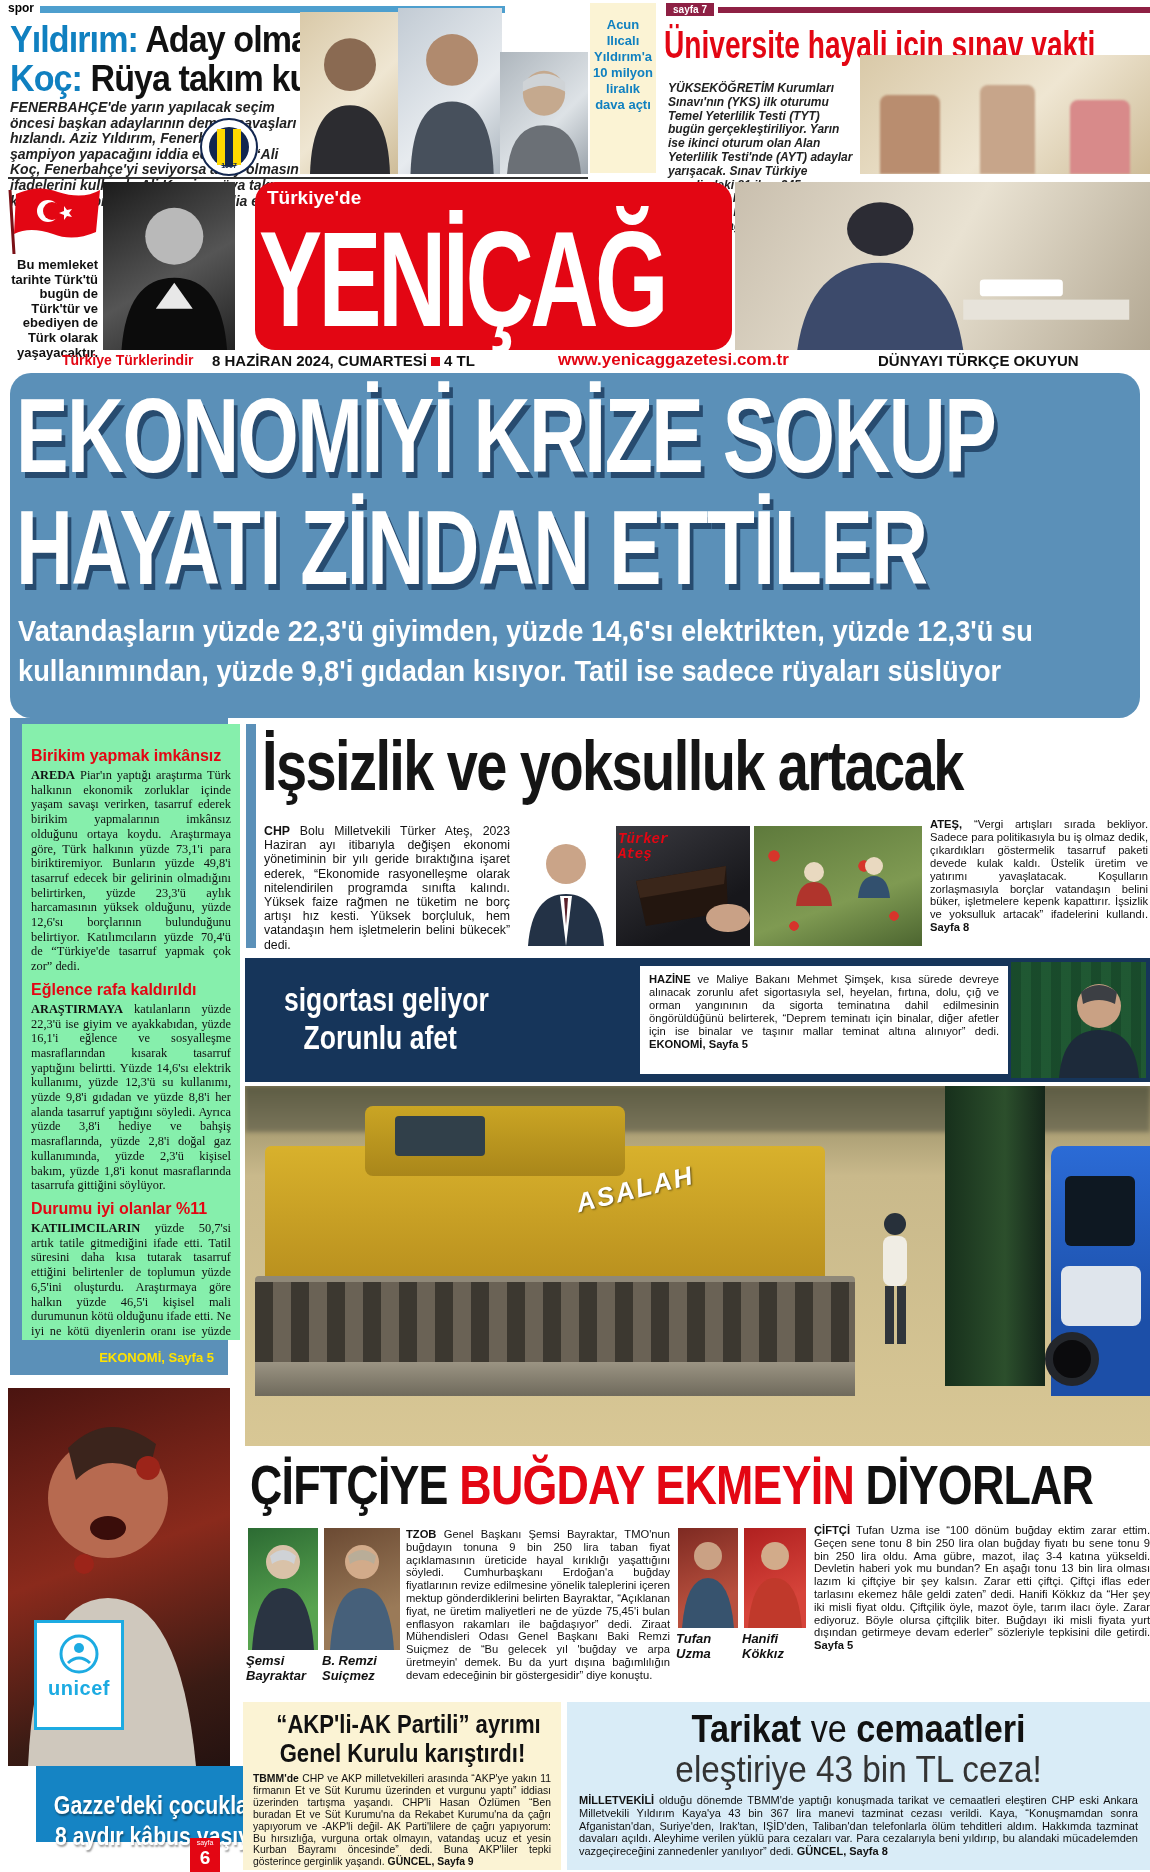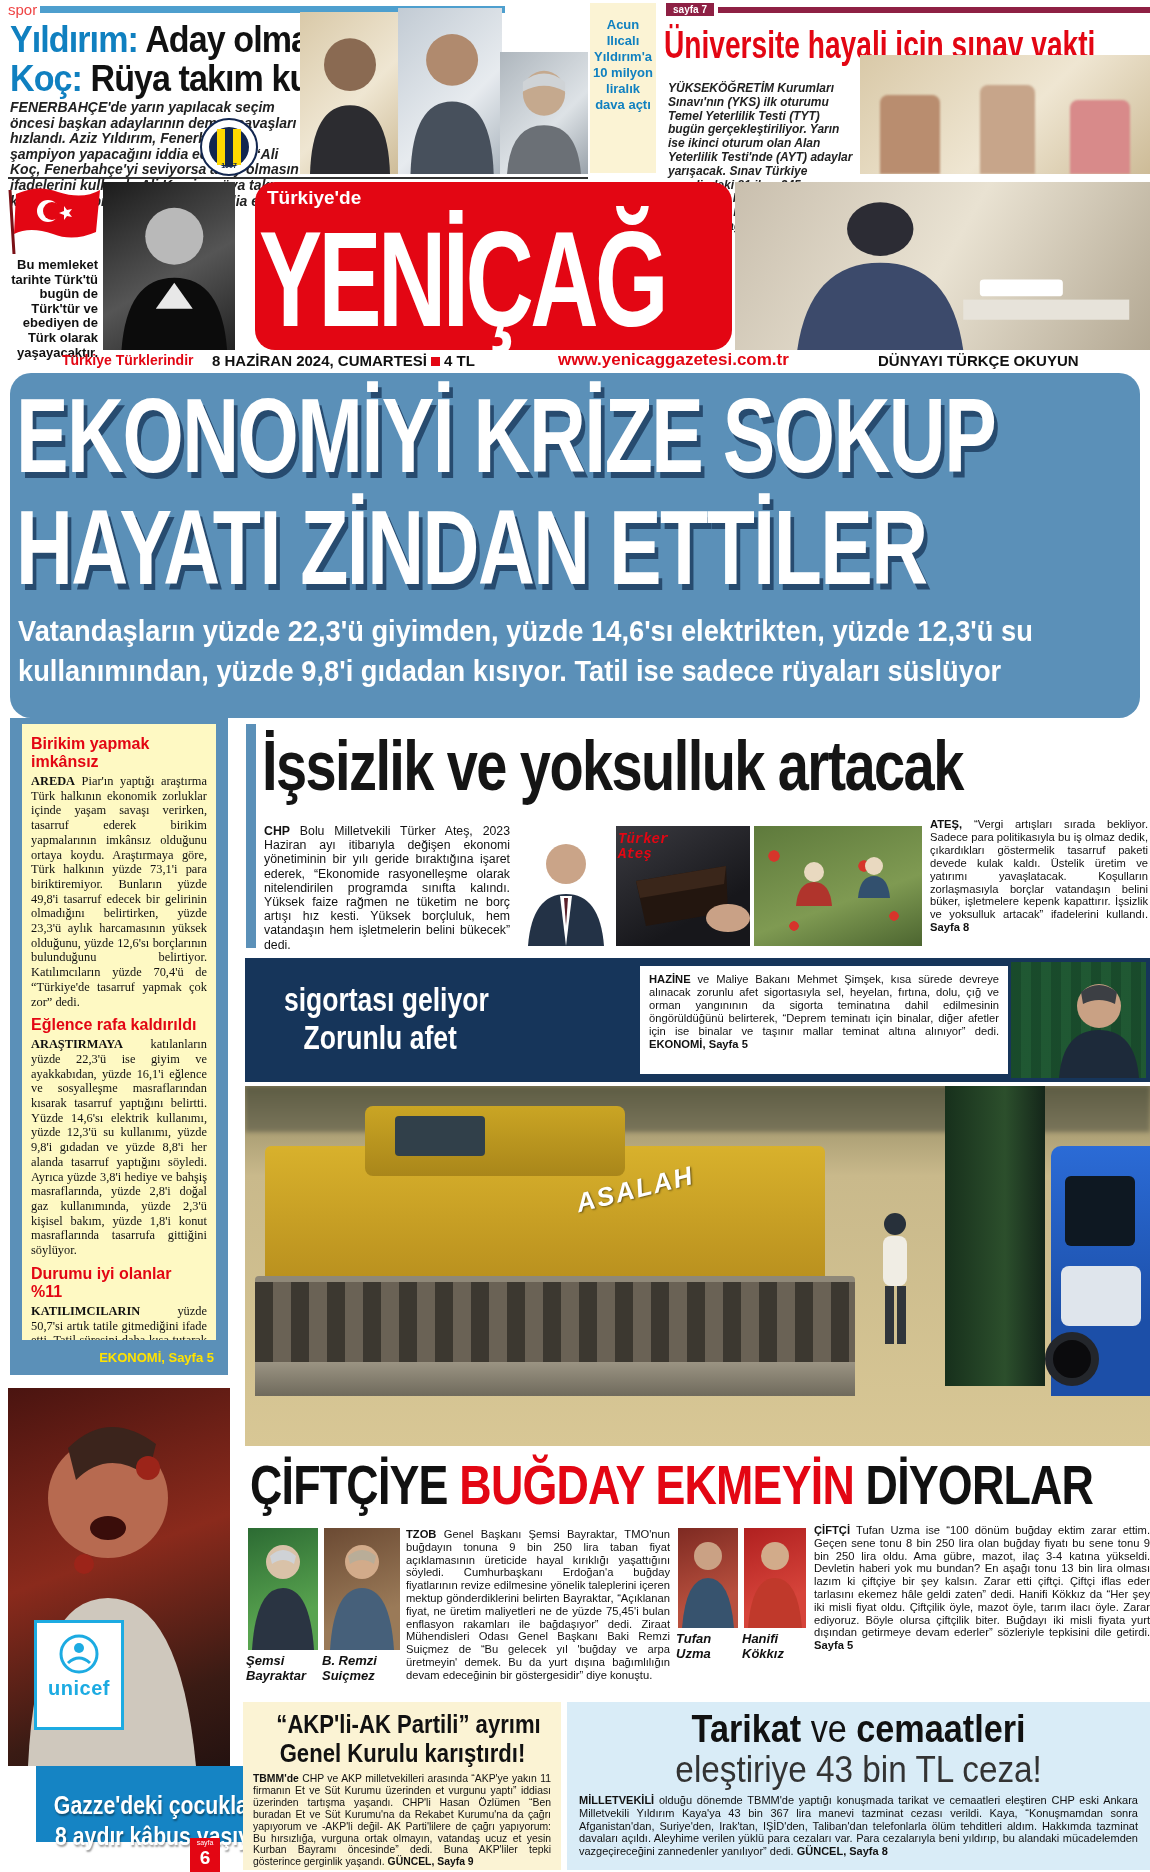--- a/index.html
+++ b/index.html
@@ -8,21 +8,21 @@
   .abs{position:absolute;}
   .b{font-weight:bold;}
   .hscale{display:inline-block;transform-origin:0 50%;white-space:nowrap;}
   .hscale-c{display:inline-block;transform-origin:50% 50%;white-space:nowrap;}
   .just{text-align:justify;}
   
   .red{color:#e30613;} .blue{color:#1080c0;}
   .bg-red{background:#e30613;} .bg-steel{background:#5b90b8;} .bg-navy{background:#16355a;}
   .bg-cream{background:#fbf3d4;} .bg-lblue{background:#d9ecf7;} .bg-maroon{background:#8e2044;}
   
-  .spor{font-size:15px;font-weight:normal;color:#ef4444;}
+  .spor{font-size:12px;font-weight:bold;color:#000000;}
   .toprule{background:#4e9fce;}
   .tl-h{font-size:37px;font-weight:bold;line-height:39px;letter-spacing:-1px;transform:scaleX(.92);transform-origin:0 0;white-space:nowrap;}
   .tl-body{font-size:14px;line-height:15.6px;font-weight:bold;font-style:italic;color:#222;}
   .acunbox{background:#fbf3d4;color:#1080c0;font-weight:bold;font-size:13px;line-height:16px;text-align:center;}
   .sayfa7{background:#8e2044;color:#fff;font-size:10px;font-weight:bold;text-align:center;line-height:13px;}
   .uni-h{color:#e30613;font-size:38px;font-weight:bold;}
   .uni-body{font-size:12px;line-height:13.8px;font-style:italic;font-weight:bold;color:#222;}
   
   .motto{font-size:13px;line-height:14.6px;font-weight:bold;text-align:right;color:#111;}
   .pretitle{color:#fff;font-size:19px;font-weight:bold;}
@@ -172,21 +172,21 @@
 
   <div class="abs bg-steel" style="left:10px;top:373px;width:1130px;height:345px;border-radius:21px;">
     <div class="abs" style="left:6px;top:10px;"><span class="hscale lead-h" style="transform:scaleX(.75);">EKONOMİYİ KRİZE SOKUP</span></div>
     <div class="abs" style="left:6px;top:122px;"><span class="hscale lead-h" style="transform:scaleX(.75);">HAYATI ZİNDAN ETTİLER</span></div>
     <div class="abs" style="left:8px;top:238px;width:1118px;">
       <div class="lead-sub" style="transform:scaleX(.94);transform-origin:0 0;">Vatandaşların yüzde 22,3'ü giyimden, yüzde 14,6'sı elektrikten, yüzde 12,3'ü su kullanımından, yüzde 9,8'i gıdadan kısıyor. Tatil ise sadece rüyaları süslüyor</div>
     </div>
   </div>
 
   <div class="abs bg-steel" style="left:10px;top:718px;width:218px;height:657px;">
-    <div class="abs" style="left:12px;top:6px;width:194px;height:616px;background:#fef9c3;padding:4px 9px;box-sizing:border-box;overflow:hidden;">
+    <div class="abs" style="left:12px;top:6px;width:218px;height:616px;background:#86efac;padding:16px 9px;box-sizing:border-box;overflow:hidden;">
       <div class="lcol-h">Birikim yapmak imkânsız</div>
       <p class="lcol-p just"><span class="b">AREDA</span><span> Piar'ın yaptığı araştırma Türk halkının ekonomik zorluklar içinde yaşam savaşı verirken, tasarruf ederek birikim yapmalarının imkânsız olduğunu ortaya koydu. Araştırmaya göre, Türk halkının yüzde 73,1'i para biriktiremiyor. Bunların yüzde 49,8'i tasarruf edecek bir gelirinin olmadığını belirtirken, yüzde 23,3'ü aylık harcamasının yüksek olduğunu, yüzde 12,6'sı borçlarının bulunduğunu belirtiyor. Katılımcıların yüzde 70,4'ü de “Türkiye'de tasarruf yapmak çok zor” dedi.</span></p>
       <div class="lcol-h">Eğlence rafa kaldırıldı</div>
       <p class="lcol-p just"><span class="b">ARAŞTIRMAYA</span><span> katılanların yüzde 22,3'ü ise giyim ve ayakkabıdan, yüzde 16,1'i eğlence ve sosyalleşme masraflarından kısarak tasarruf yaptığını belirtti. Yüzde 14,6'sı elektrik kullanımı, yüzde 12,3'ü su kullanımı, yüzde 9,8'i gıdadan ve yüzde 8,8'i her alanda tasarruf yaptığını söyledi. Ayrıca yüzde 3,8'i hediye ve bahşiş masraflarında, yüzde 2,8'i doğal gaz kullanımında, yüzde 2,3'ü kişisel bakım, yüzde 1,8'i konut masraflarında tasarrufa gittiğini söylüyor.</span></p>
       <div class="lcol-h">Durumu iyi olanlar %11</div>
       <p class="lcol-p just"><span class="b">KATILIMCILARIN</span><span> yüzde 50,7'si artık tatile gitmediğini ifade etti. Tatil süresini daha kısa tutarak tasarruf ettiğini belirtenler de toplumun yüzde 6,5'ini oluşturdu. Araştırmaya göre halkın yüzde 46,5'i kişisel mali durumunun kötü olduğunu ifade etti. Ne iyi ne kötü diyenlerin oranı ise yüzde 42,2. Kişisel mali durumu iyi olanların oranı yüzde 11,3 olarak belirlendi. Katılımcıların yüzde 53,3'üne göre Türkiye'nin mevcut ekonomik durumu, tıpkı kişisel mali durumu gibi kötü.</span></p>
     </div>
     <div class="abs footer-eco" style="right:14px;bottom:10px;">EKONOMİ, Sayfa 5</div>
   </div>
 

